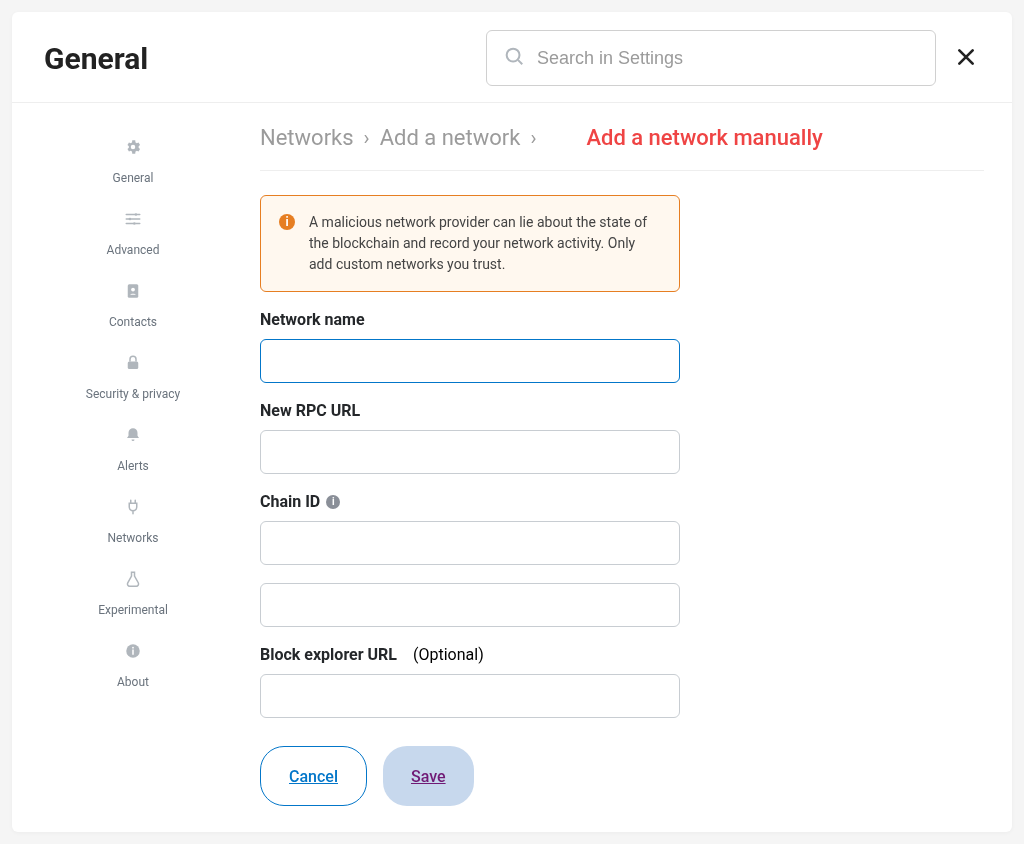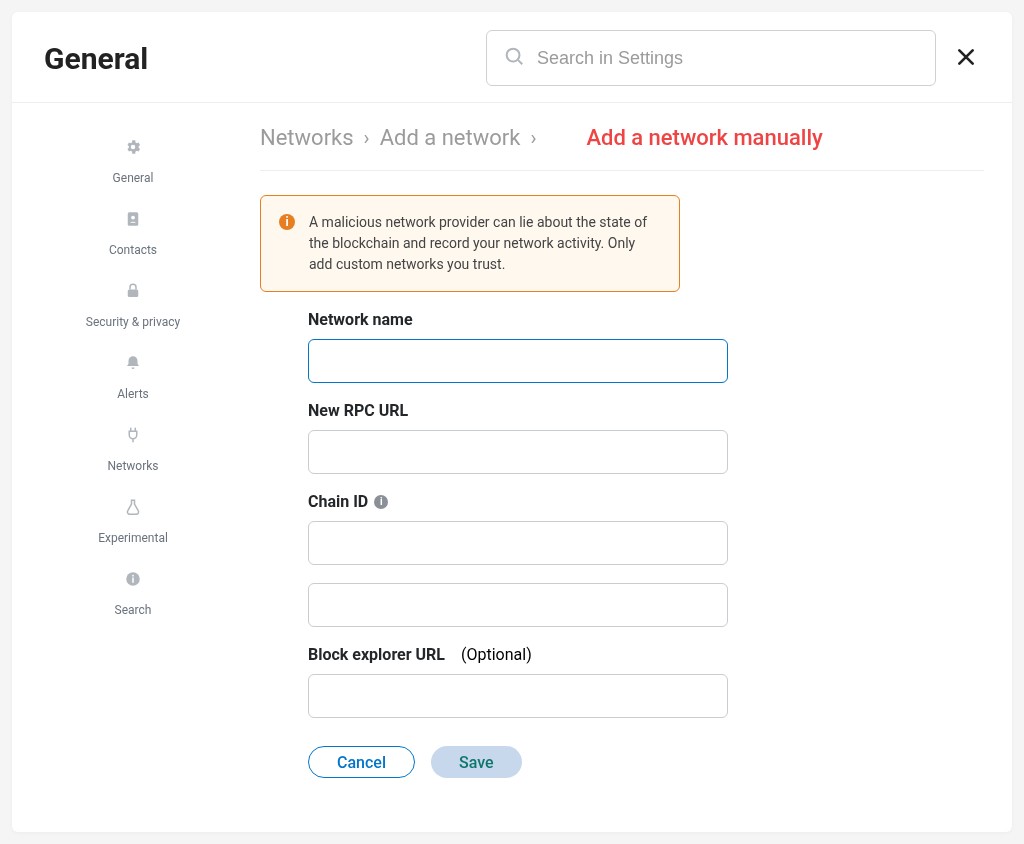--- a/index.html
+++ b/index.html
@@ -150,21 +150,20 @@
       margin-top: 2px;
     }
     .warning-text {
       font-size: 14px;
       color: #444;
       line-height: 1.5;
     }
     .form {
       margin-top: 18px;
       max-width: 420px;
-      margin-left: 48px;
     }
     .field-label {
       font-size: 16px;
       font-weight: 700;
       color: #24272a;
       margin-bottom: 10px;
       display: flex;
       align-items: center;
       gap: 6px;
     }
@@ -196,39 +195,40 @@
     }
     .field-input.focused {
       border: 1px solid #0376c9;
     }
     .actions {
       display: flex;
       gap: 16px;
       margin-top: 10px;
     }
     .btn {
-      height: 32px;
+      height: 60px;
       padding: 0 28px;
       border-radius: 24px;
       font-size: 16px;
       font-weight: 500;
       cursor: pointer;
       display: flex;
       align-items: center;
       justify-content: center;
+      text-decoration: underline;
     }
     .btn-cancel {
       background: #fff;
       border: 1px solid #0376c9;
       color: #0376c9;
     }
     .btn-save {
       background: #c7d8ed;
       border: none;
-      color: #0f766e;
+      color: #701a75;
     }
   </style>
 </head>
 <body>
 
 <div class="panel">
   <div class="header">
     <div class="page-title">General</div>
     <div class="search-wrap">
       <div class="search-box">
@@ -254,20 +254,31 @@
         <span class="icon">
           <svg width="18" height="18" viewBox="0 0 24 24">
               <path d="M19.4 13a1.7 1.7 0 0 0 0-2l2-1.6-2-3.4-2.4.9a7 7 0 0 0-1.7-1L15 3h-4l-.3 2.9a7 7 0 0 0-1.7 1l-2.4-.9-2 3.4 2 1.6a1.7 1.7 0 0 0 0 2l-2 1.6 2 3.4 2.4-.9a7 7 0 0 0 1.7 1L11 21h4l.3-2.9a7 7 0 0 0 1.7-1l2.4.9 2-3.4zM12 15a3 3 0 1 1 0-6 3 3 0 0 1 0 6z"></path>
             </svg>
         </span>
         <span>General</span>
       </div>
       <div class="sidebar-item">
         <span class="icon">
           <svg width="18" height="18" viewBox="0 0 24 24">
+              <path d="M3 6h12m3 0h3M3 12h4m3 0h11M3 18h10m3 0h5" stroke="#b0b6bc" stroke-width="2" stroke-linecap="round"></path>
+              <circle cx="16" cy="6" r="1.8"></circle>
+              <circle cx="8" cy="12" r="1.8"></circle>
+              <circle cx="14" cy="18" r="1.8"></circle>
+            </svg>
+        </span>
+        <span>Advanced</span>
+      </div>
+      <div class="sidebar-item">
+        <span class="icon">
+          <svg width="18" height="18" viewBox="0 0 24 24">
               <rect x="5" y="3" width="14" height="18" rx="2"></rect>
               <circle cx="12" cy="10" r="2.5" fill="#fff"></circle>
               <path d="M8 17c1-2 7-2 8 0" fill="#fff"></path>
             </svg>
         </span>
         <span>Contacts</span>
       </div>
       <div class="sidebar-item">
         <span class="icon">
           <svg width="18" height="18" viewBox="0 0 24 24">
@@ -302,21 +313,21 @@
         <span>Experimental</span>
       </div>
       <div class="sidebar-item">
         <span class="icon">
           <svg width="18" height="18" viewBox="0 0 24 24">
               <circle cx="12" cy="12" r="9"></circle>
               <rect x="11" y="10" width="2" height="7" fill="#fff"></rect>
               <circle cx="12" cy="7.5" r="1.2" fill="#fff"></circle>
             </svg>
         </span>
-        <span>Search</span>
+        <span>About</span>
       </div>
     </div>
 
     <div class="main">
       <div class="breadcrumb">
         <span class="crumb">Networks</span>
         <span class="sep">›</span>
         <span class="crumb">Add a network</span>
         <span class="sep">›</span>
         <span class="current">Add a network manually</span>

